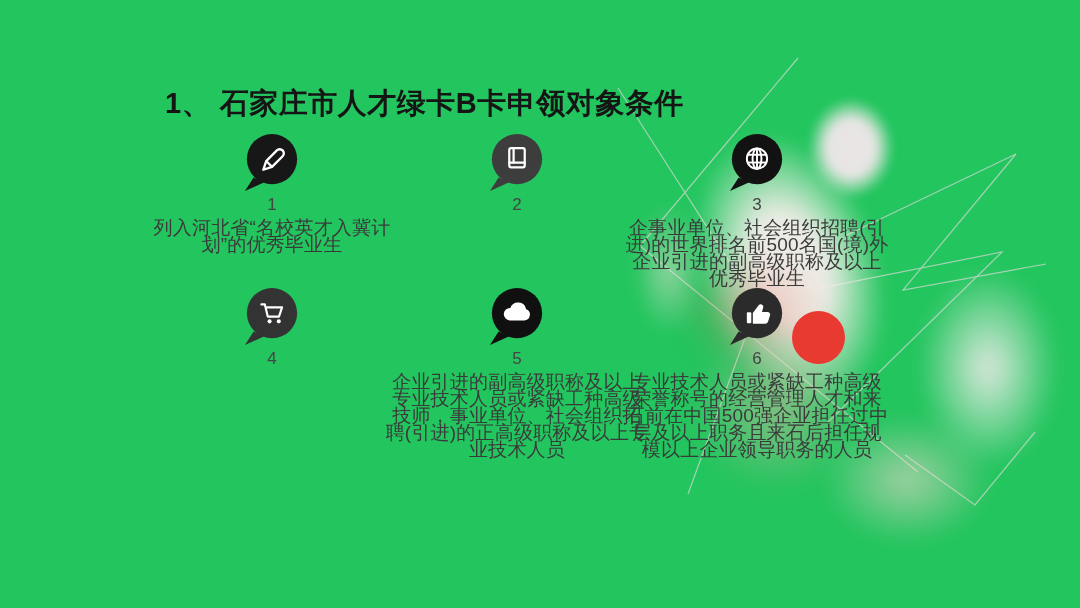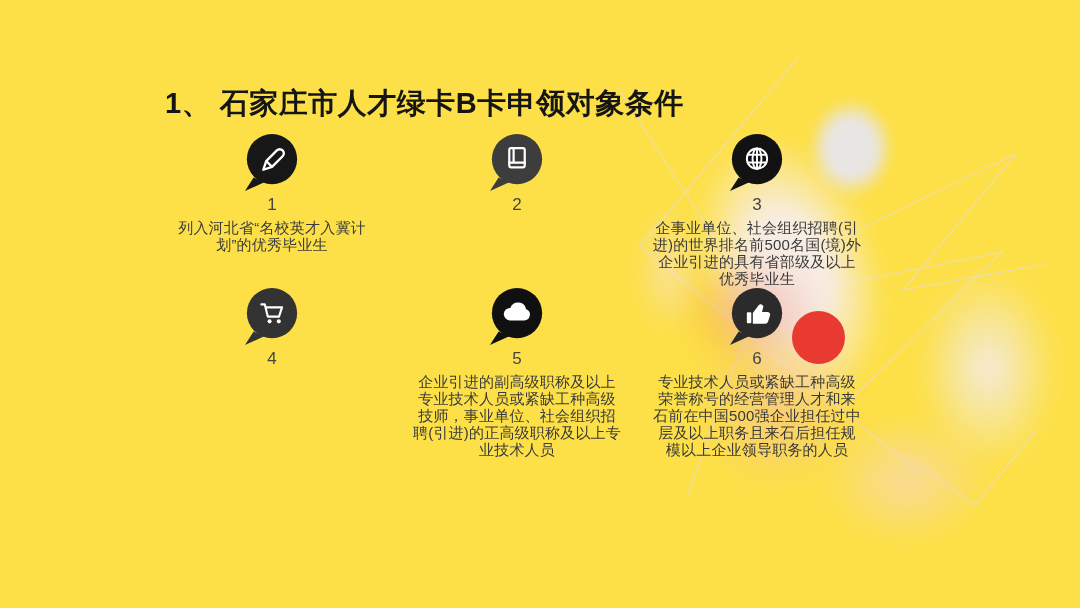--- a/index.html
+++ b/index.html
@@ -1,18 +1,18 @@
 <!DOCTYPE html>
 <html><head>
 <meta charset="utf-8">
 <style>
   html,body{margin:0;padding:0;background:#ffffff;}
   .slide{
     position:relative;width:1080px;height:608px;overflow:hidden;
-    background:#fde047;
+    background:#22c55e;
     font-family:"Liberation Sans","DejaVu Sans",sans-serif;
   }
   
   .deco{position:absolute;pointer-events:none;}
   .wire{position:absolute;left:0;top:0;width:1080px;height:608px;}
   .blob{position:absolute;border-radius:50%;}
   .blob-top-ellipse{left:808px;top:98px;width:86px;height:100px;
     background:radial-gradient(closest-side,#e8e5e4 55%,rgba(232,229,228,0));filter:blur(4px);}
   .blob-body{left:700px;top:130px;width:180px;height:280px;
     background:radial-gradient(closest-side,rgba(247,238,236,.95) 40%,rgba(247,238,236,0));
@@ -37,21 +37,21 @@
     position:absolute;width:290px;display:flex;flex-direction:column;align-items:center;
     text-align:center;
   }
   .c1{left:127px;top:132px;} .c2{left:372px;top:132px;} .c3{left:612px;top:132px;}
   .c4{left:127px;top:286px;} .c5{left:372px;top:286px;} .c6{left:612px;top:286px;}
   .bubble{width:58px;height:62px;display:block;}
   .tone-1{color:#171717;} .tone-2{color:#3d3d3d;} .tone-3{color:#121212;}
   .tone-4{color:#333333;} .tone-5{color:#101010;} .tone-6{color:#2b2b2b;}
   .num{margin-top:1px;font-size:17px;color:#454545;line-height:19px;}
   .itext{
-    margin-top:5px;font-size:15px;line-height:17px;color:#3a3a3a;
+    margin-top:5px;font-size:19px;line-height:17px;color:#3a3a3a;
     white-space:pre-line;letter-spacing:.2px;
   }
 </style>
 </head>
 <body>
 
 <div class="slide">
 
   <svg class="wire deco" viewBox="0 0 1080 608" fill="none" stroke="#e6dcdc" stroke-width="1.2" opacity="0.65">
     <polyline points="618,88 757,305 688,494"></polyline>
@@ -107,21 +107,21 @@
         <circle cx="30" cy="27.5" r="10.5"></circle>
         <ellipse cx="30" cy="27.5" rx="4.6" ry="10.5"></ellipse>
         <line x1="20.5" y1="23.5" x2="39.5" y2="23.5"></line>
         <line x1="20.5" y1="31.5" x2="39.5" y2="31.5"></line>
         <line x1="30" y1="17" x2="30" y2="38"></line>
       </g>
     </svg>
     <div class="num">3</div>
     <div class="itext">企事业单位、社会组织招聘(引
 进)的世界排名前500名国(境)外
-企业引进的具有省部级及以上
+企业引进的副高级职称及以上
 优秀毕业生</div>
   </div>
 
   <div class="cell c4">
     <svg class="bubble tone-4" viewBox="0 0 60 64">
       <circle cx="30" cy="28" r="26" fill="currentColor"></circle>
       <polygon points="11,47 2,61 22,52" fill="currentColor"></polygon>
       <g stroke="#fff" stroke-width="2.2" fill="none" stroke-linejoin="round" stroke-linecap="round">
         <path d="M19 19 h3.6 l3 12.6 h11.6 l3.2 -9.6 h-15.8"></path>
       </g>

